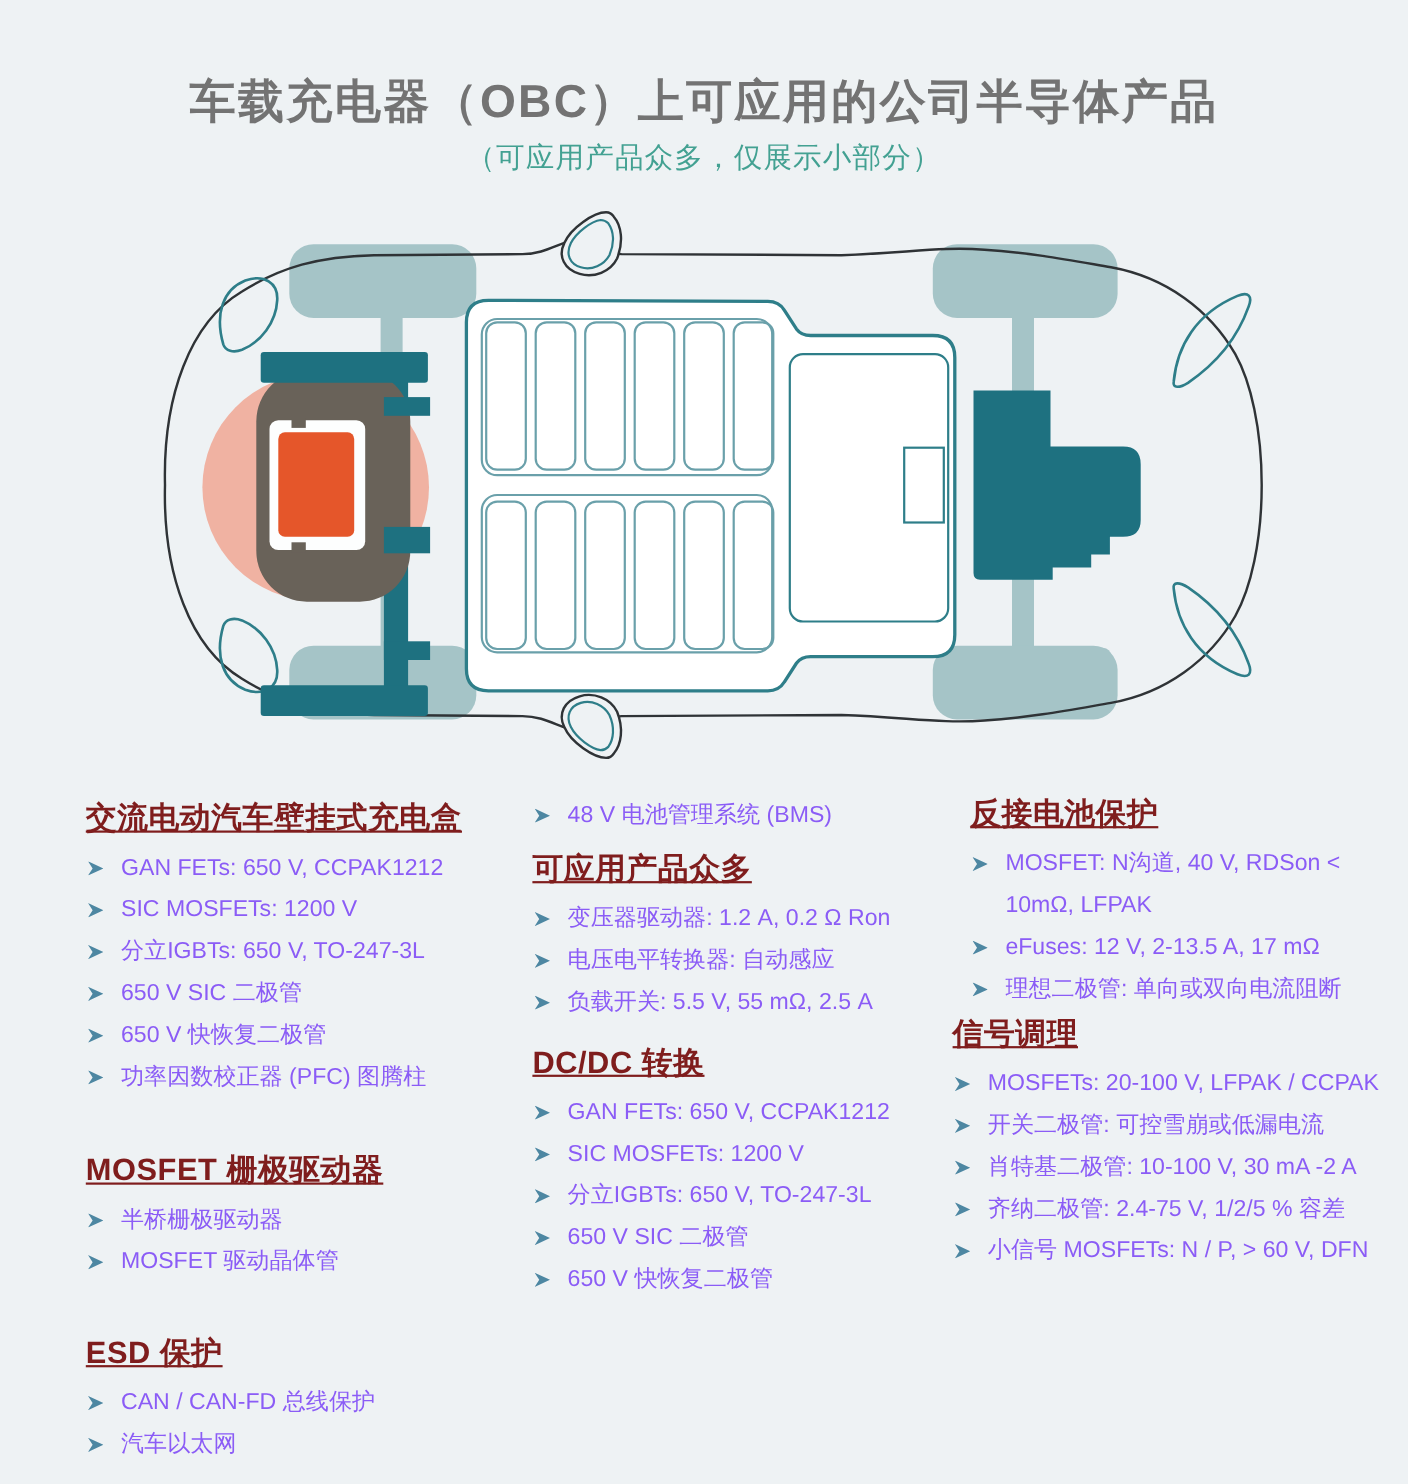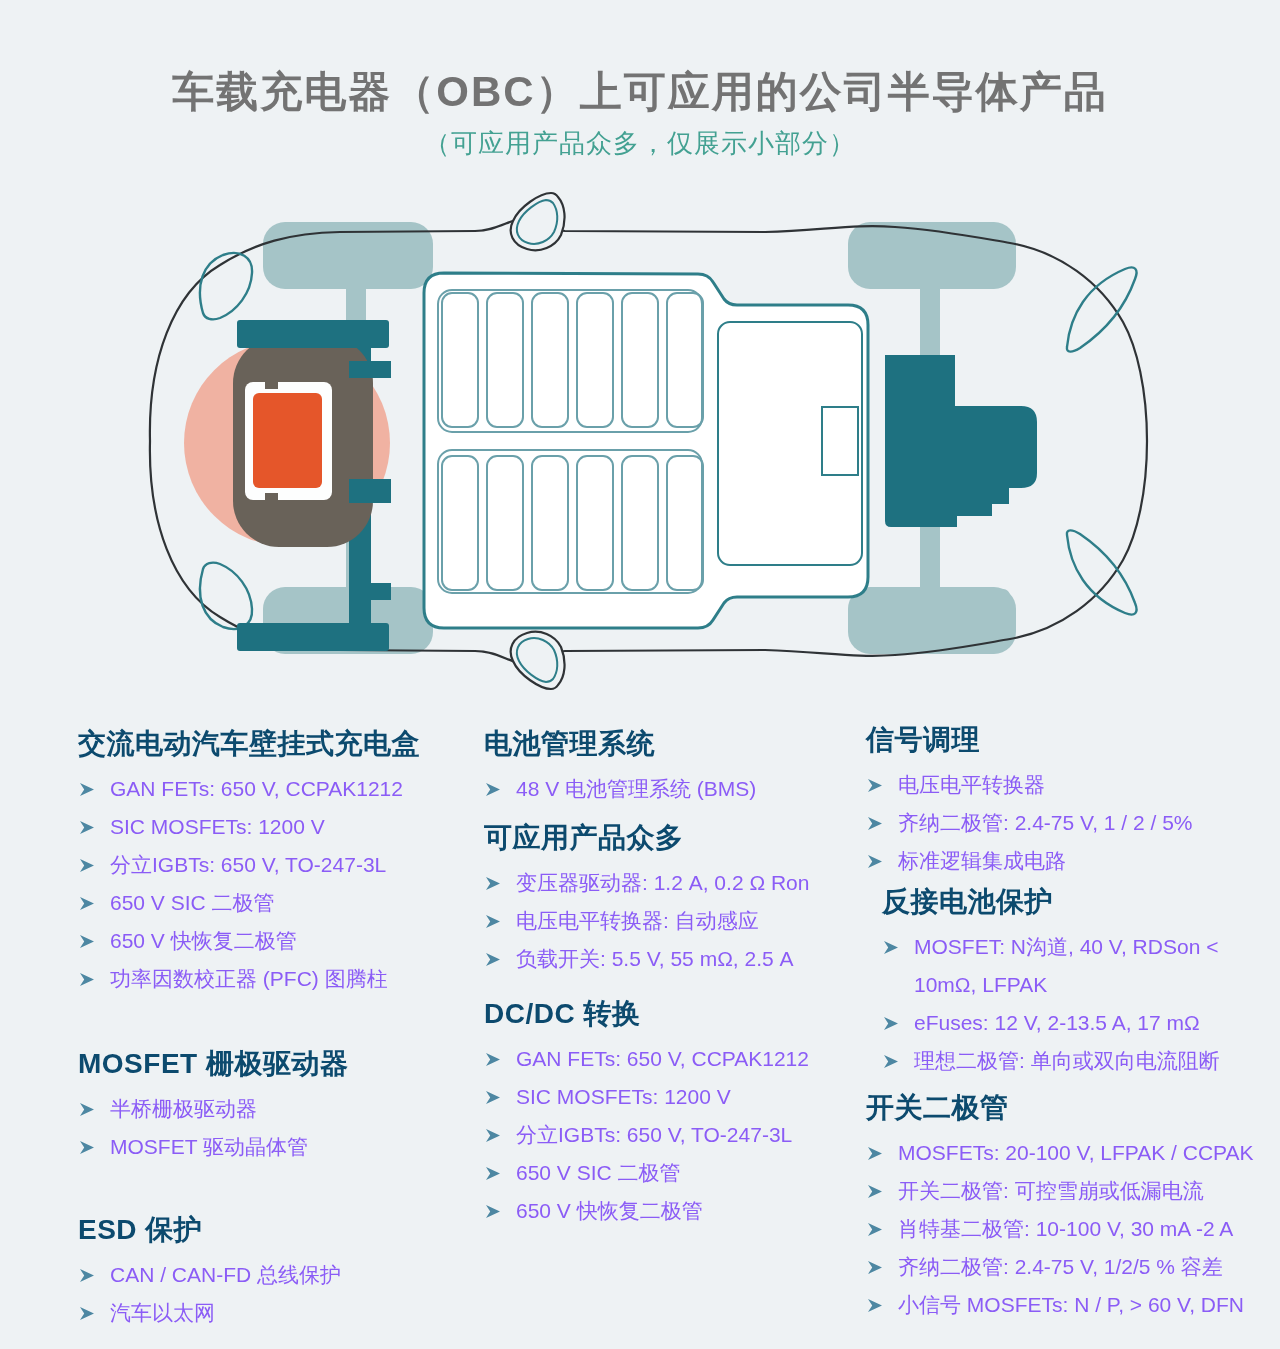--- a/index.html
+++ b/index.html
@@ -16,22 +16,22 @@
     position:absolute;top:126px;left:0;width:1280px;text-align:center;
     font-size:26px;font-weight:400;color:#43a192;letter-spacing:1px;margin:0;
   }
   .diagram-wrap{position:absolute;left:125px;top:185px;width:1045px;height:512px;}
   .cols{position:absolute;top:712px;left:0;width:1280px;height:637px;}
   .col{position:absolute;top:0;}
   #col-0{left:78px;width:396px;}
   #col-1{left:484px;width:378px;}
   #col-2{left:866px;width:404px;}
   .section h3{
-    font-size:28px;line-height:44px;font-weight:700;color:#0c4a6e;
-    margin:0 0 4px 0;letter-spacing:0.5px;
+    font-size:28px;line-height:44px;font-weight:700;color:#7f1d1d;
+    margin:0 0 4px 0;letter-spacing:0.5px;text-decoration:underline;
   }
   .section ul{list-style:none;margin:0;padding:0;}
   .section li{
     display:flex;align-items:flex-start;
     font-size:21px;line-height:38px;color:#8b5cf6;
   }
   .bullet{
     flex:0 0 32px;display:inline-block;position:relative;height:38px;
   }
   .bullet::before{
@@ -222,21 +222,20 @@
           </li>
           <li>
             <span class="bullet"></span>
             <span class="item-text">汽车以太网</span>
           </li>
         </ul>
       </div>
     </div>
   <div class="col" id="col-1">
       <div class="section">
-        <h3>电池管理系统</h3>
         <ul>
           <li>
             <span class="bullet"></span>
             <span class="item-text">48 V 电池管理系统 (BMS)</span>
           </li>
         </ul>
       </div>
       <div class="section">
         <h3>可应用产品众多</h3>
         <ul>
@@ -274,56 +273,39 @@
             <span class="item-text">650 V SIC 二极管</span>
           </li>
           <li>
             <span class="bullet"></span>
             <span class="item-text">650 V 快恢复二极管</span>
           </li>
         </ul>
       </div>
     </div>
   <div class="col" id="col-2">
-      <div class="section">
-        <h3>信号调理</h3>
-        <ul>
-          <li>
-            <span class="bullet"></span>
-            <span class="item-text">电压电平转换器</span>
-          </li>
-          <li>
-            <span class="bullet"></span>
-            <span class="item-text">齐纳二极管: 2.4-75 V, 1 / 2 / 5%</span>
-          </li>
-          <li>
-            <span class="bullet"></span>
-            <span class="item-text">标准逻辑集成电路</span>
-          </li>
-        </ul>
-      </div>
       <div class="section indent">
         <h3>反接电池保护</h3>
         <ul>
           <li>
             <span class="bullet"></span>
             <span class="item-text">MOSFET: N沟道, 40 V, RDSon &lt; 10mΩ, LFPAK</span>
           </li>
           <li>
             <span class="bullet"></span>
             <span class="item-text">eFuses: 12 V, 2-13.5 A, 17 mΩ</span>
           </li>
           <li>
             <span class="bullet"></span>
             <span class="item-text">理想二极管: 单向或双向电流阻断</span>
           </li>
         </ul>
       </div>
       <div class="section">
-        <h3>开关二极管</h3>
+        <h3>信号调理</h3>
         <ul>
           <li>
             <span class="bullet"></span>
             <span class="item-text">MOSFETs: 20-100 V, LFPAK / CCPAK</span>
           </li>
           <li>
             <span class="bullet"></span>
             <span class="item-text">开关二极管: 可控雪崩或低漏电流</span>
           </li>
           <li>

